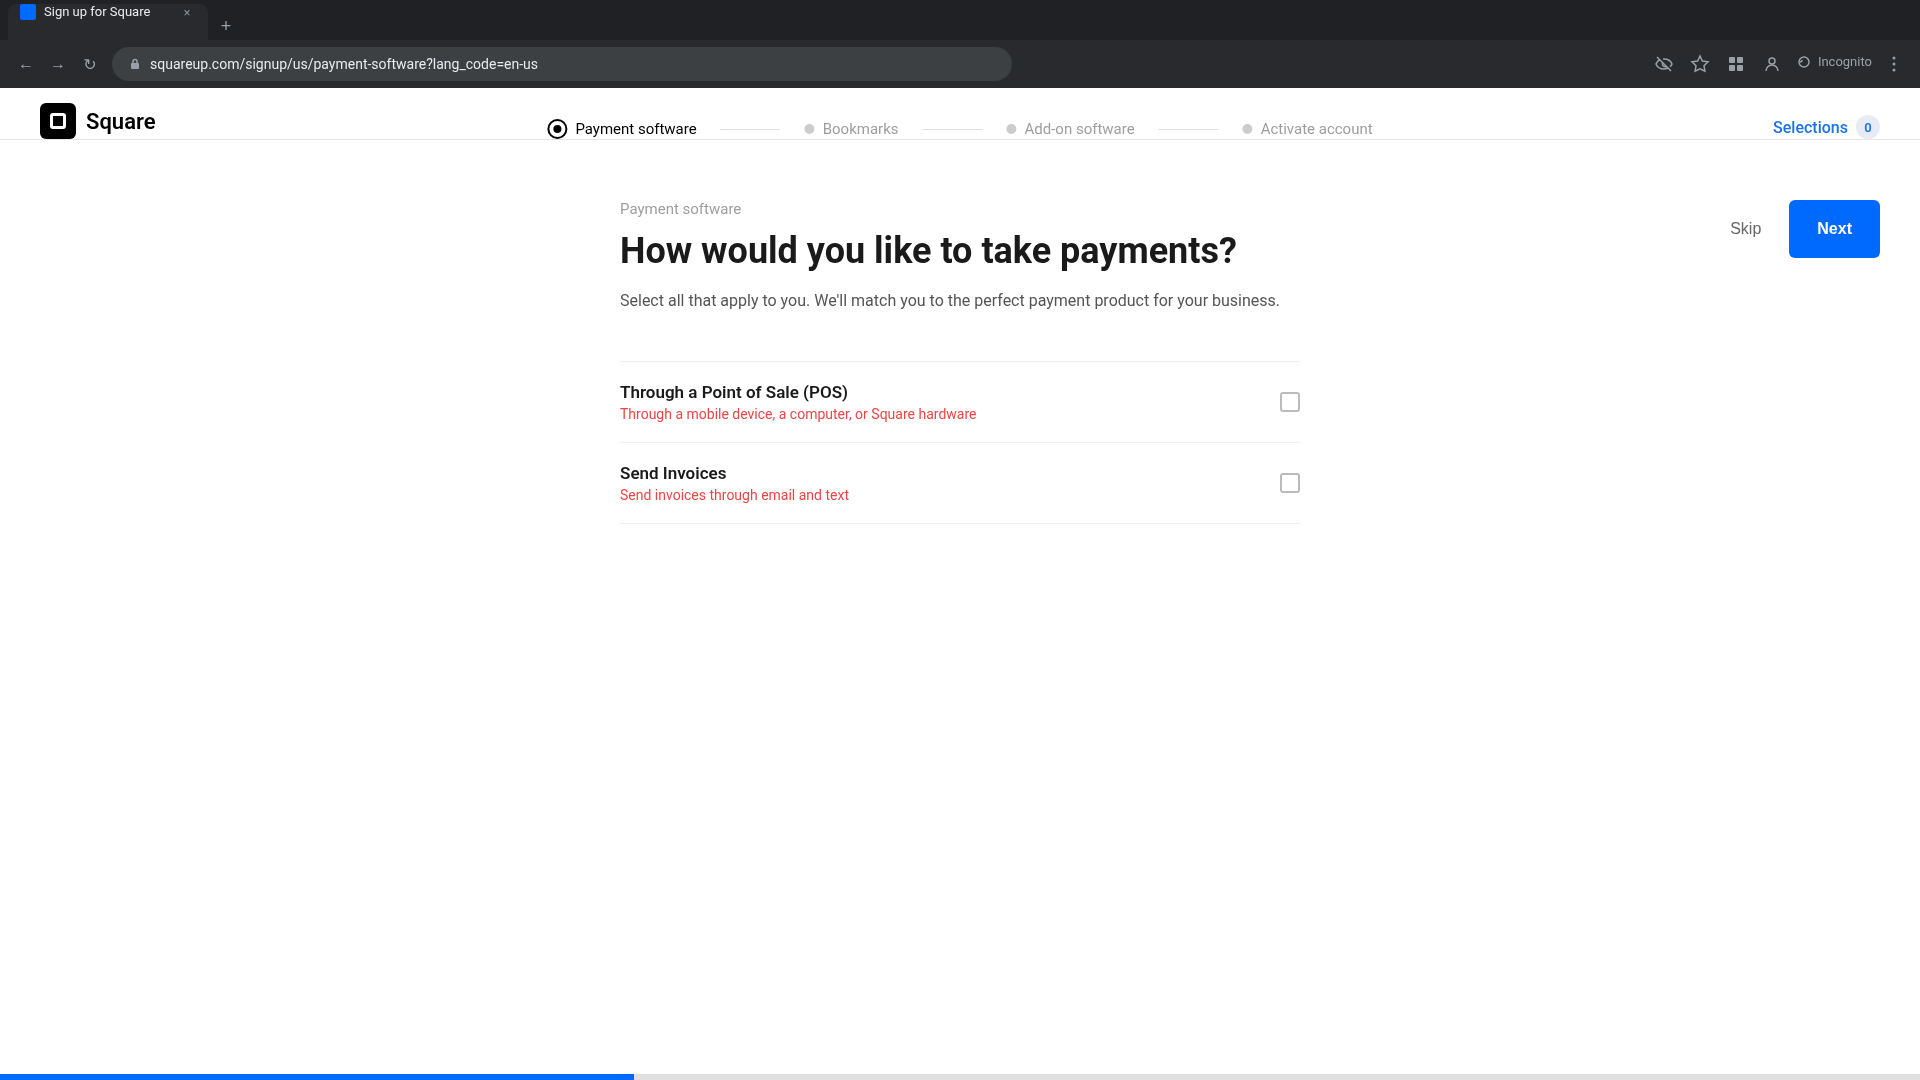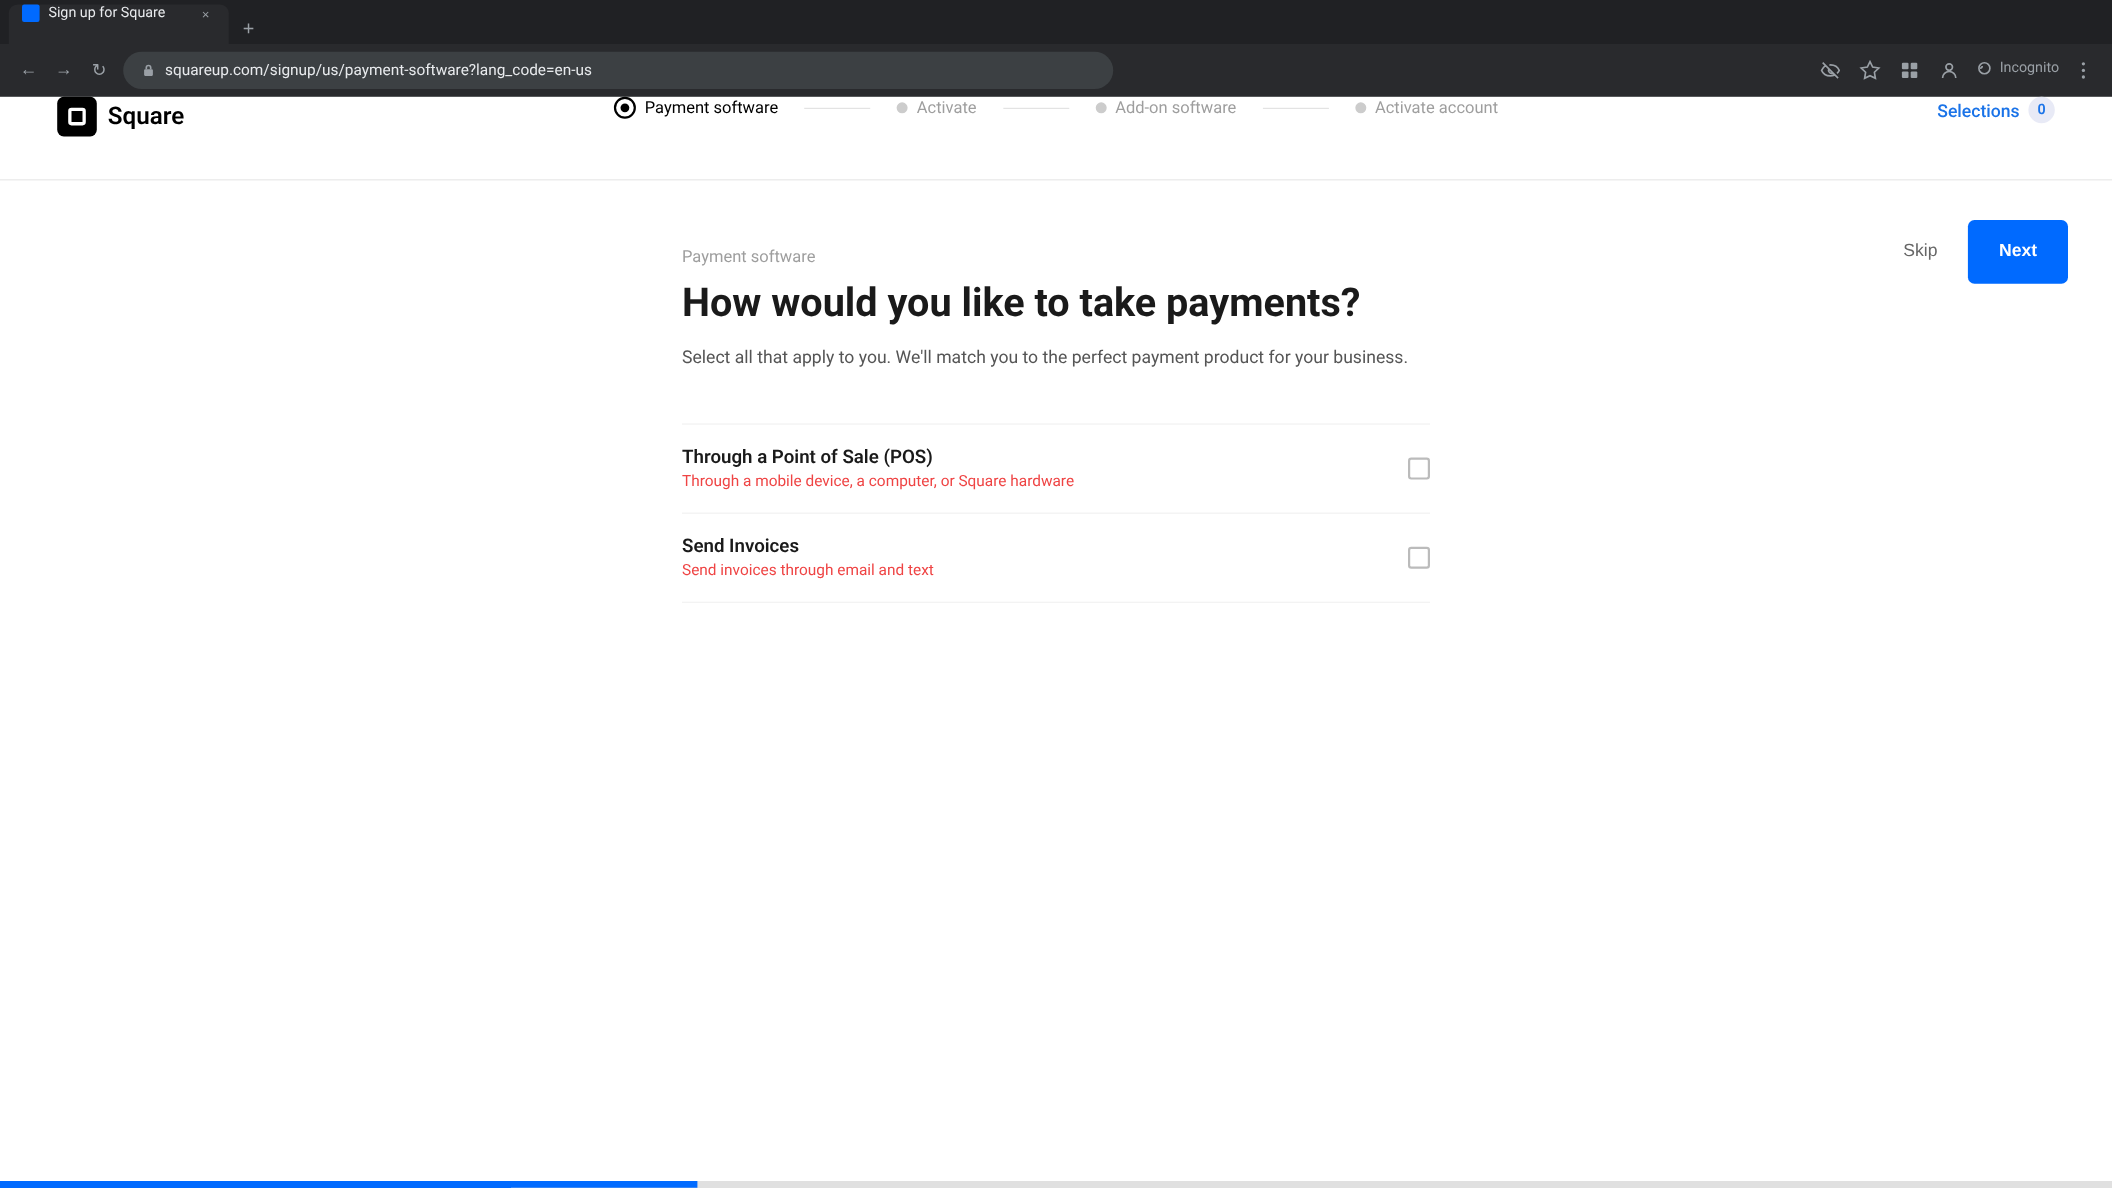--- a/index.html
+++ b/index.html
@@ -160,23 +160,23 @@
     
     .page-wrapper {
       background: #fff;
       min-height: 836px;
       width: 1920px;
     }
 
     
     .top-nav {
       display: flex;
-      align-items: flex-start;
-      padding: 0 52px;
-      height: 76px;
+      align-items: flex-end;
+      padding: 0 40px;
+      height: 52px;
       border-bottom: 1px solid #e6e6e6;
       position: relative;
     }
     .square-logo {
       display: flex;
       align-items: center;
       gap: 10px;
       text-decoration: none;
     }
     .square-logo-icon {
@@ -469,21 +469,21 @@
     <div class="progress-steps">
 
       <div class="step">
         <div class="step-dot active"></div>
         <span class="step-label">Payment software</span>
       </div>
       <div class="step-separator"></div>
 
       <div class="step">
         <div class="step-dot inactive"></div>
-        <span class="step-label inactive">Activate</span>
+        <span class="step-label inactive">Bookmarks</span>
       </div>
       <div class="step-separator"></div>
 
       <div class="step">
         <div class="step-dot inactive"></div>
         <span class="step-label inactive">Add-on software</span>
       </div>
       <div class="step-separator"></div>
 
       <div class="step">

